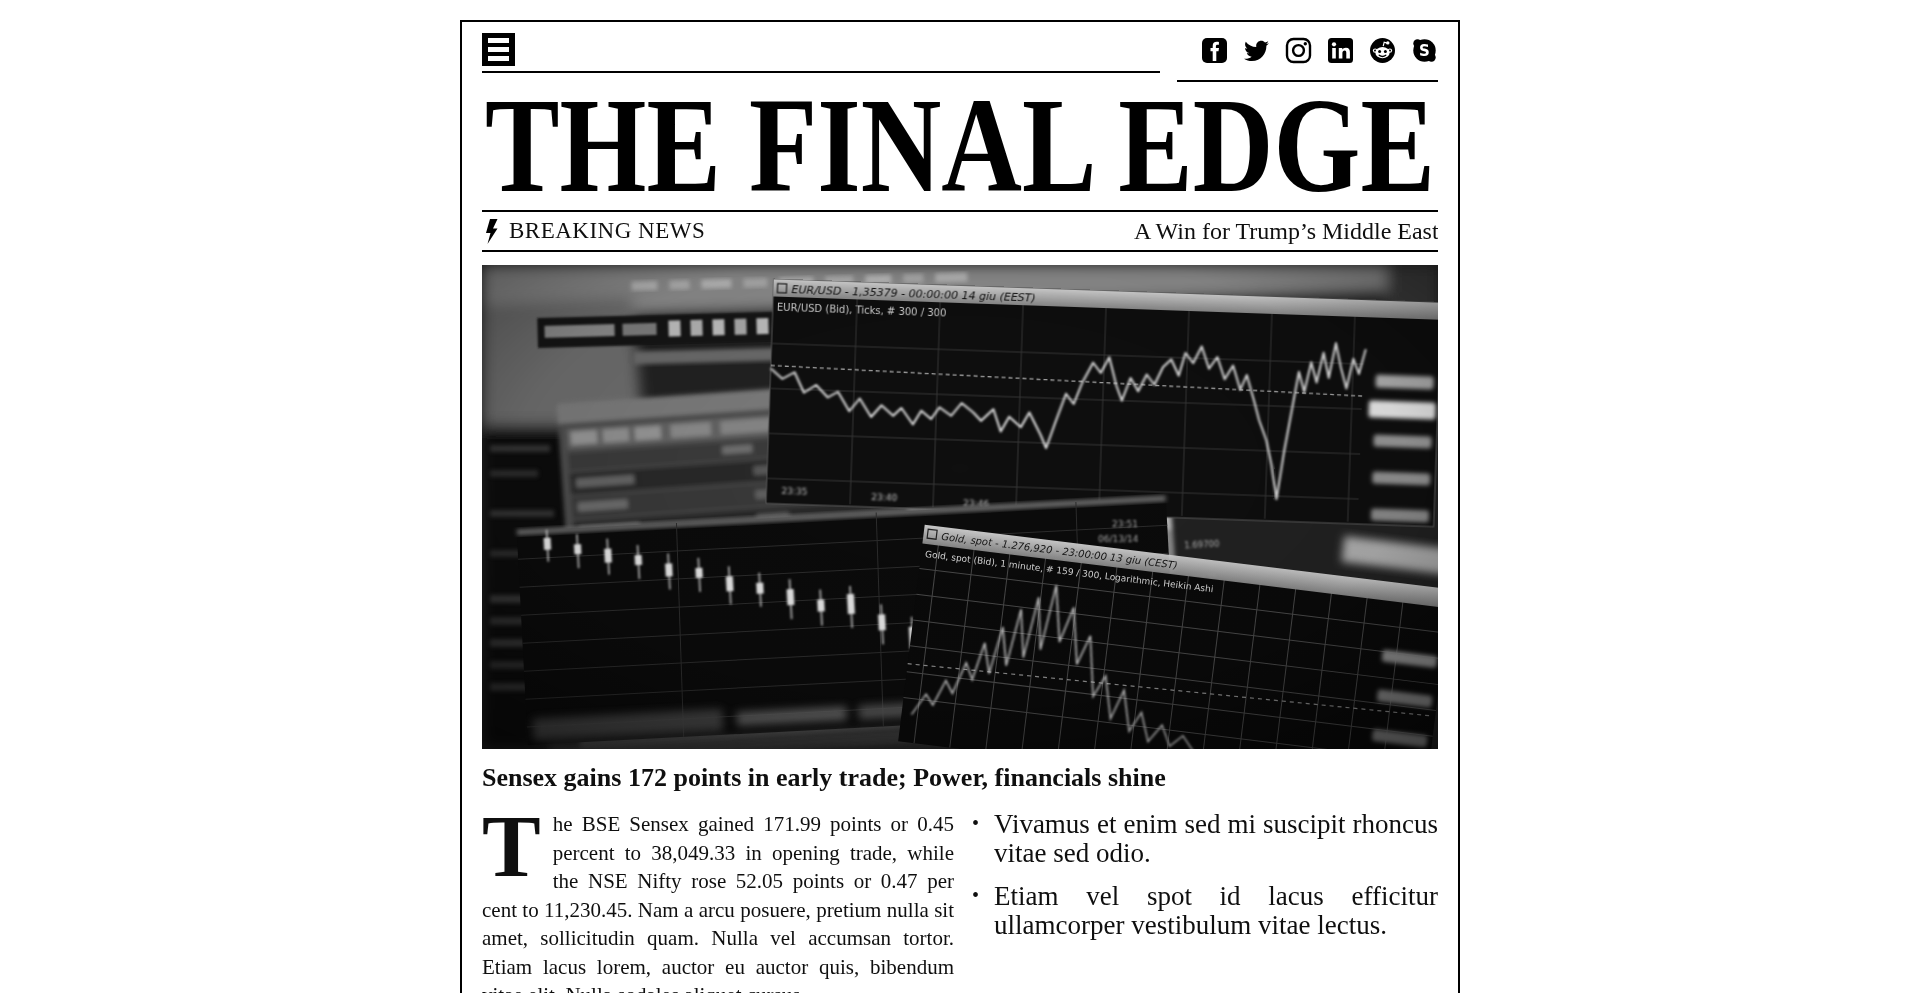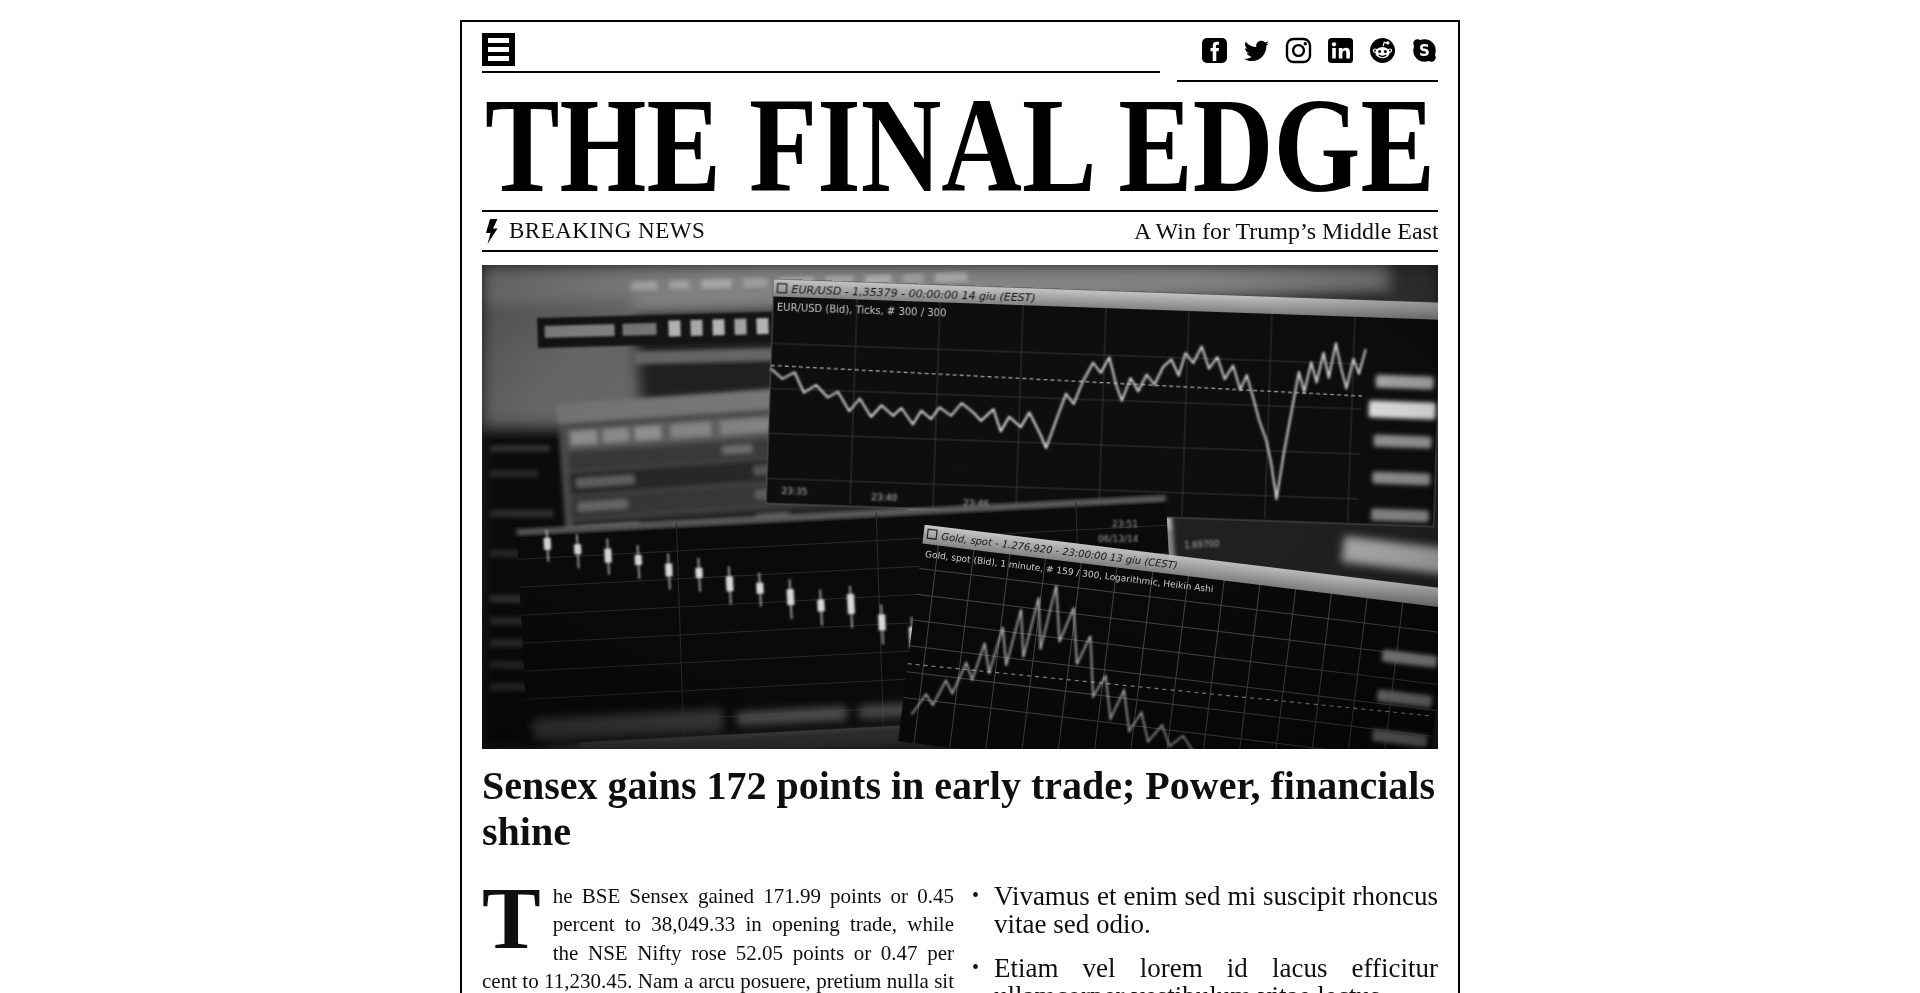--- a/index.html
+++ b/index.html
@@ -35,21 +35,21 @@
   .breaking .blabel{font-size:23px;letter-spacing:.5px;}
   .breaking .ticker{
     position:absolute;left:652px;top:50%;transform:translateY(-50%);
     white-space:nowrap;font-size:24px;cursor:pointer;
   }
   
   .hero{margin-top:13px;width:956px;height:484px;overflow:hidden;background:#1d1d1d;}
   .hero svg{display:block;}
   .term{font-family:"DejaVu Sans",sans-serif;}
   
-  .headline{margin-top:14px;font-size:40px;font-weight:bold;line-height:1.15;}
+  .headline{margin-top:14px;font-size:26px;font-weight:bold;line-height:1.15;}
   .cols{display:flex;gap:14px;margin-top:12px;}
   .col-text{width:472px;flex:0 0 auto;}
   .col-text p{margin:0;font-size:21px;line-height:28.5px;text-align:justify;}
   .dropcap{float:left;font-size:88px;line-height:62px;font-weight:bold;margin:6px 12px 0 0;}
   .col-list{flex:1;}
   .col-list ul{margin:0;padding:0 0 0 26px;list-style:none;}
   .col-list li{position:relative;font-size:27px;line-height:28.5px;text-align:justify;margin-bottom:15px;}
   .col-list li::before{content:"\2022";position:absolute;left:-22px;top:-1px;font-size:20px;}
 </style>
 </head>
@@ -468,19 +468,19 @@
 
   <h1 class="headline">Sensex gains 172 points in early trade; Power, financials shine</h1>
 
   <div class="cols">
     <div class="col-text">
       <p><span class="dropcap">T</span><span>he BSE Sensex gained 171.99 points or 0.45 percent to 38,049.33 in opening trade, while the NSE Nifty rose 52.05 points or 0.47 per cent to 11,230.45. Nam a arcu posuere, pretium nulla sit amet, sollicitudin quam. Nulla vel accumsan tortor. Etiam lacus lorem, auctor eu auctor quis, bibendum vitae elit. Nulla sodales aliquet cursus.</span></p>
     </div>
     <div class="col-list">
       <ul>
         <li>Vivamus et enim sed mi suscipit rhoncus vitae sed odio.</li>
-        <li>Etiam vel lorem id lacus efficitur ullamcorper vestibulum vitae lectus.</li>
+        <li>Etiam vel spot id lacus efficitur ullamcorper vestibulum vitae lectus.</li>
 
       </ul>
     </div>
   </div>
 
 </div>
 
 </body></html>

